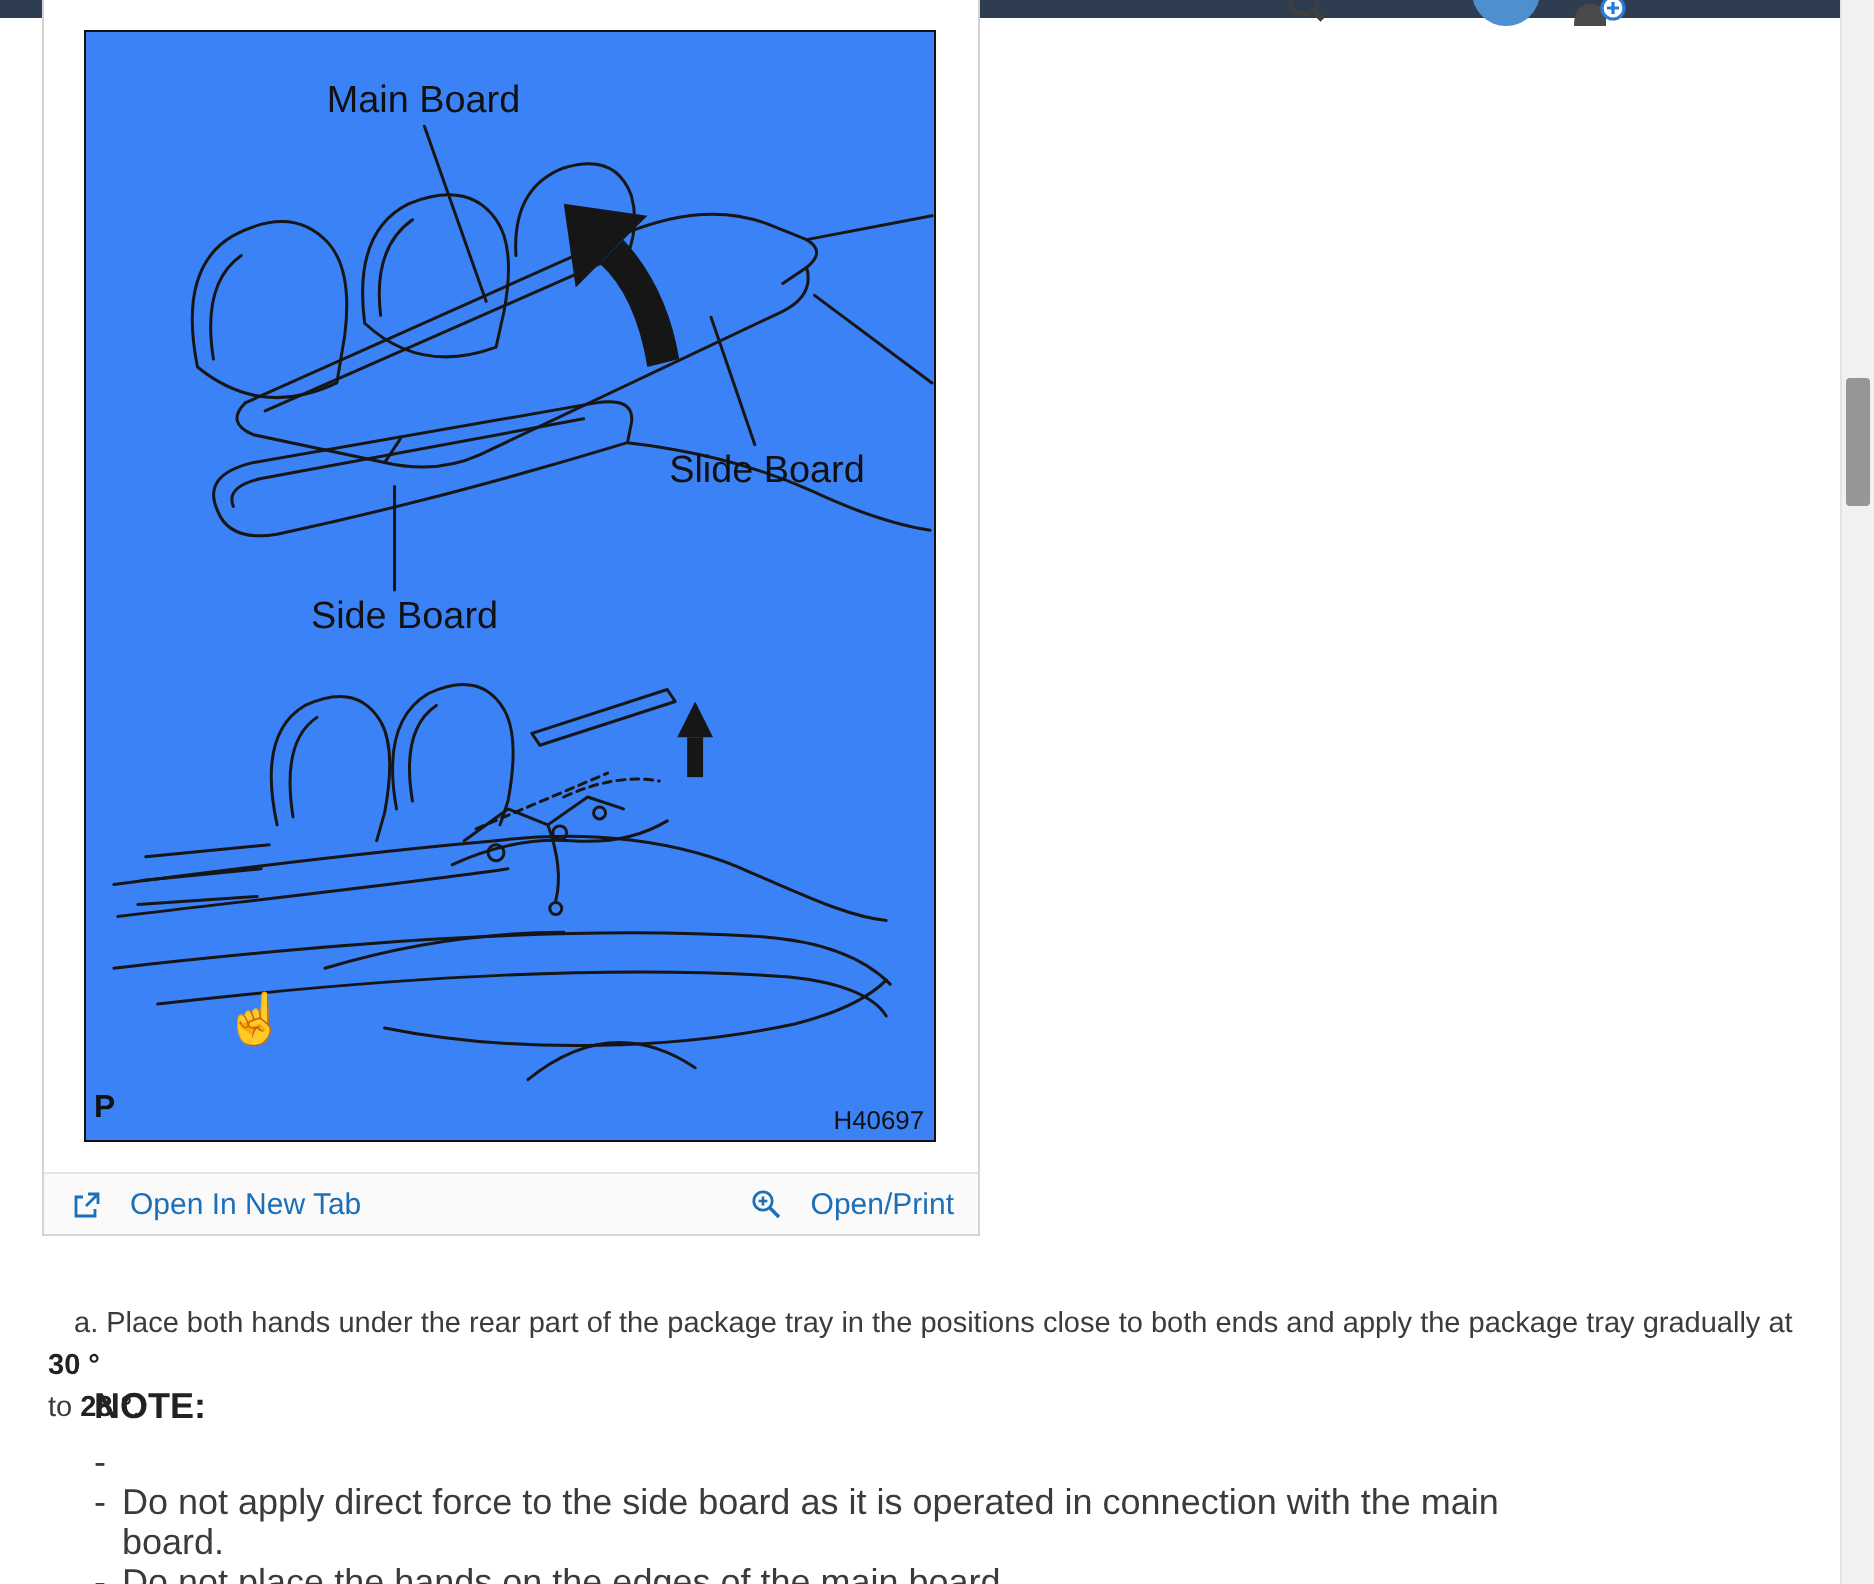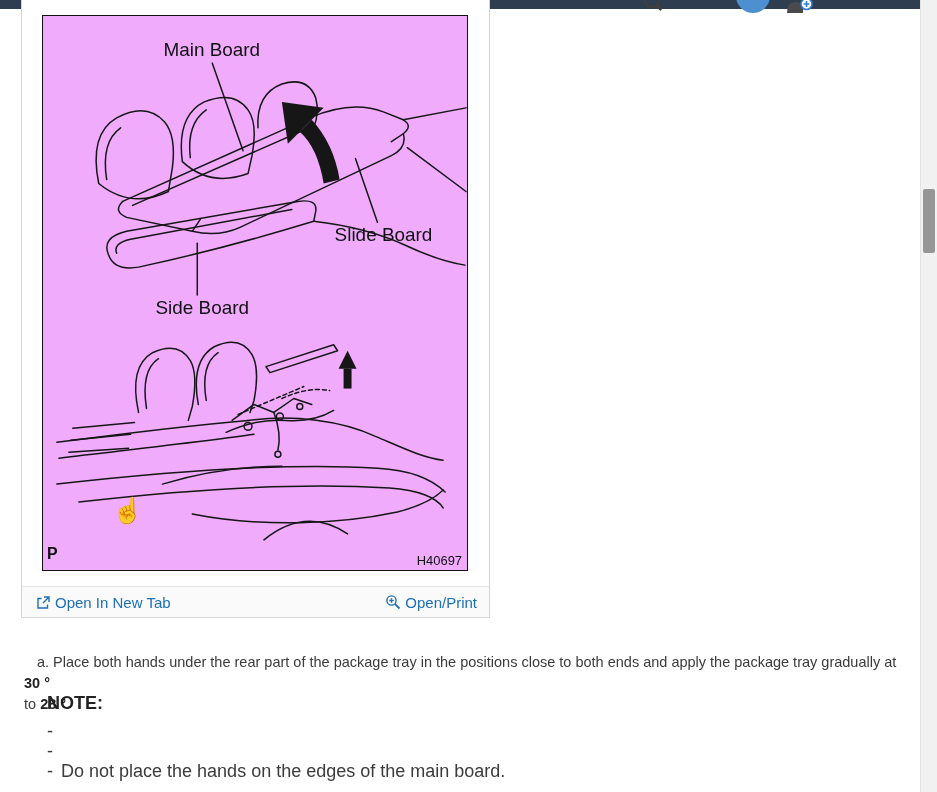--- a/index.html
+++ b/index.html
@@ -21,32 +21,32 @@
   
   .scroll-track{position:absolute;left:920px;top:0;width:17px;height:792px;background:#f1f1f1;border-left:1px solid #e3e3e3;}
   .scroll-thumb{position:absolute;left:2px;top:189px;width:12px;height:64px;background:#969696;border-radius:2px;}
   
   .figure-card{
     position:absolute;left:21px;top:-12px;width:469px;height:630px;
     border:1px solid #d4d4d4;background:#fff;box-sizing:border-box;
   }
   .figure-frame{
     position:absolute;left:20px;top:26px;width:424px;height:554px;
-    border:1px solid #111;background:#f0abfc;
+    border:1px solid #111;background:#3b82f6;
   }
   .sketch{display:block;}
   .sketch text{font-family:"Liberation Sans", sans-serif;fill:#111;}
   .card-footer{
     position:absolute;left:0;right:0;bottom:0;height:31px;
     background:#fafafa;border-top:1px solid #e4e4e4;
     display:flex;align-items:center;justify-content:space-between;
     padding:0 12px 0 14px;box-sizing:border-box;
   }
   .footer-link{
-    display:inline-flex;align-items:center;gap:4px;
+    display:inline-flex;align-items:center;gap:14px;
     color:#1d6fb8;font-size:15px;text-decoration:none;cursor:pointer;
   }
   .footer-link svg{display:block;}
   
   .hand-cursor{position:absolute;left:112px;top:498px;font-size:25px;color:#111;line-height:1;pointer-events:none;}
   
   .step-a{
     position:absolute;left:24px;top:637px;width:884px;
     font-size:14.5px;line-height:21px;color:#3b3b3b;text-indent:13px;
   }
@@ -179,18 +179,19 @@
 
 <p class="step-a"><span>a. Place both hands under the rear part of the package tray in the positions close to both ends and apply the package tray gradually at </span><b>30 °</b><br><span>to </span><b>28 °</b><span>.</span></p>
 
 <div class="note-block">
   <div class="note-label">NOTE:</div>
   <div class="note-item">
     <span class="dash">-</span>
   </div>
   <div class="note-item">
     <span class="dash">-</span>
+    <span>Do not apply direct force to the side board as it is operated in connection with the main board.</span>
   </div>
   <div class="note-item">
     <span class="dash">-</span>
     <span>Do not place the hands on the edges of the main board.</span>
   </div>
 </div>
 
 </body></html>

